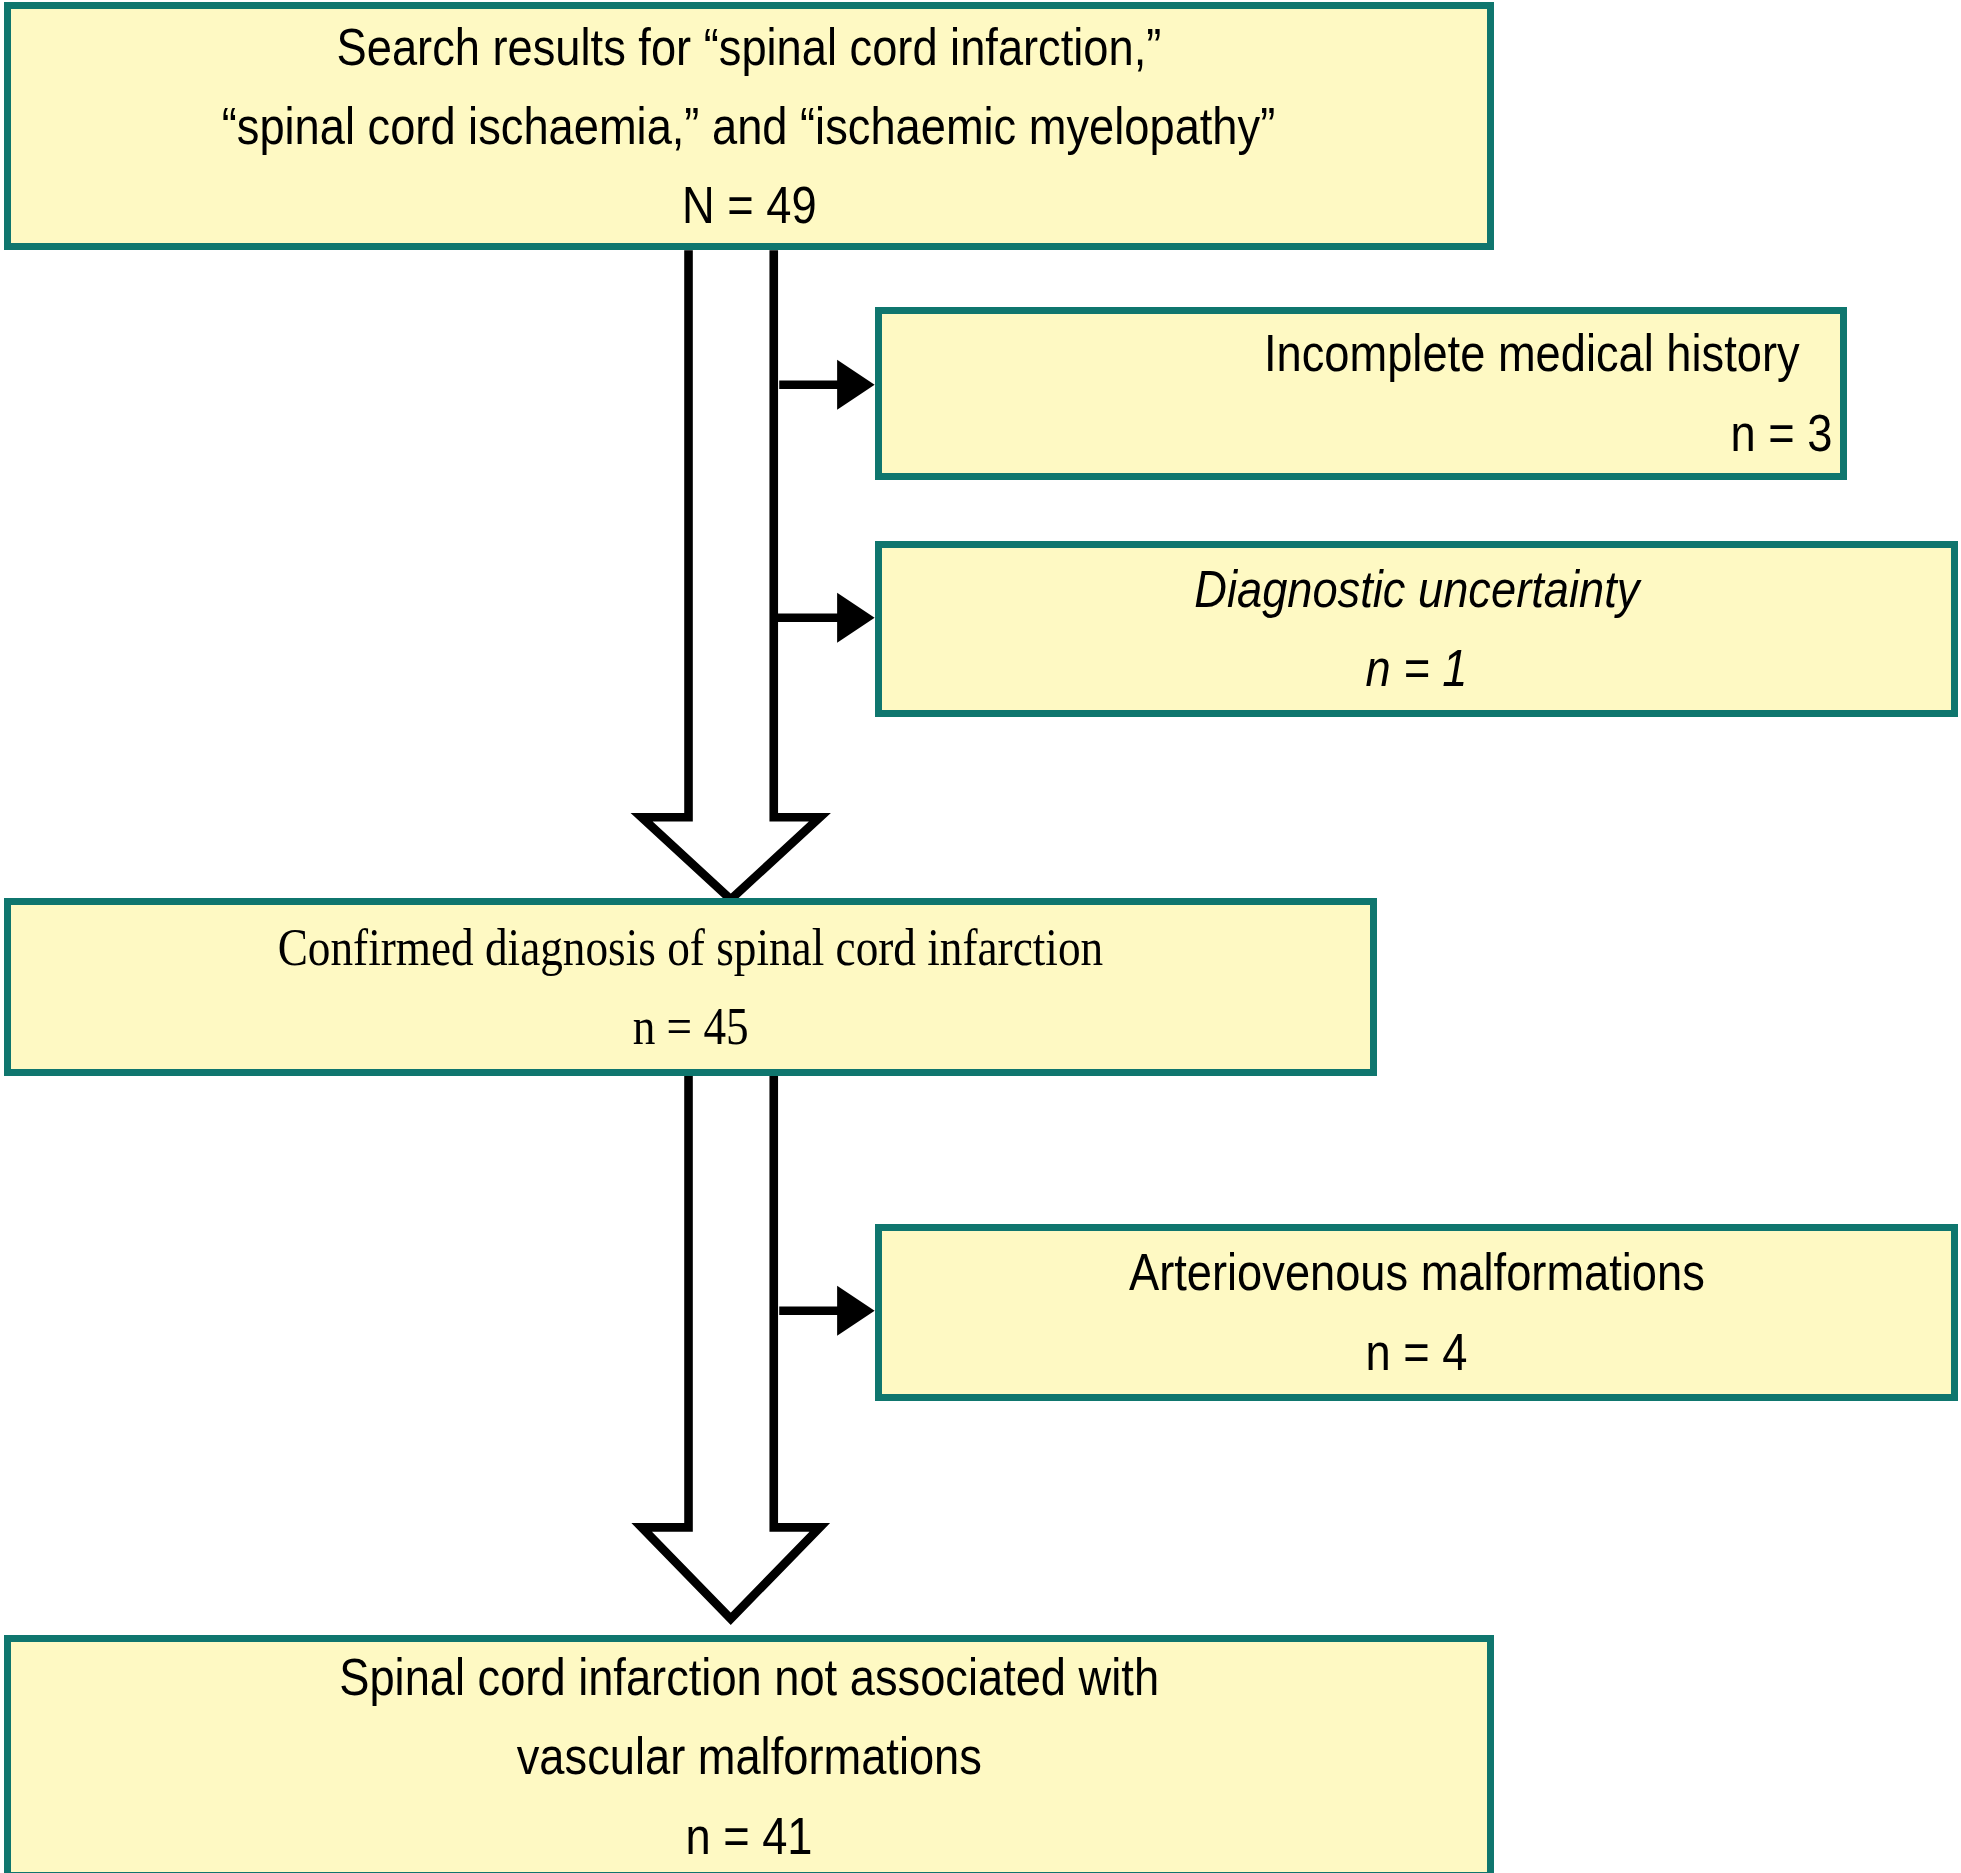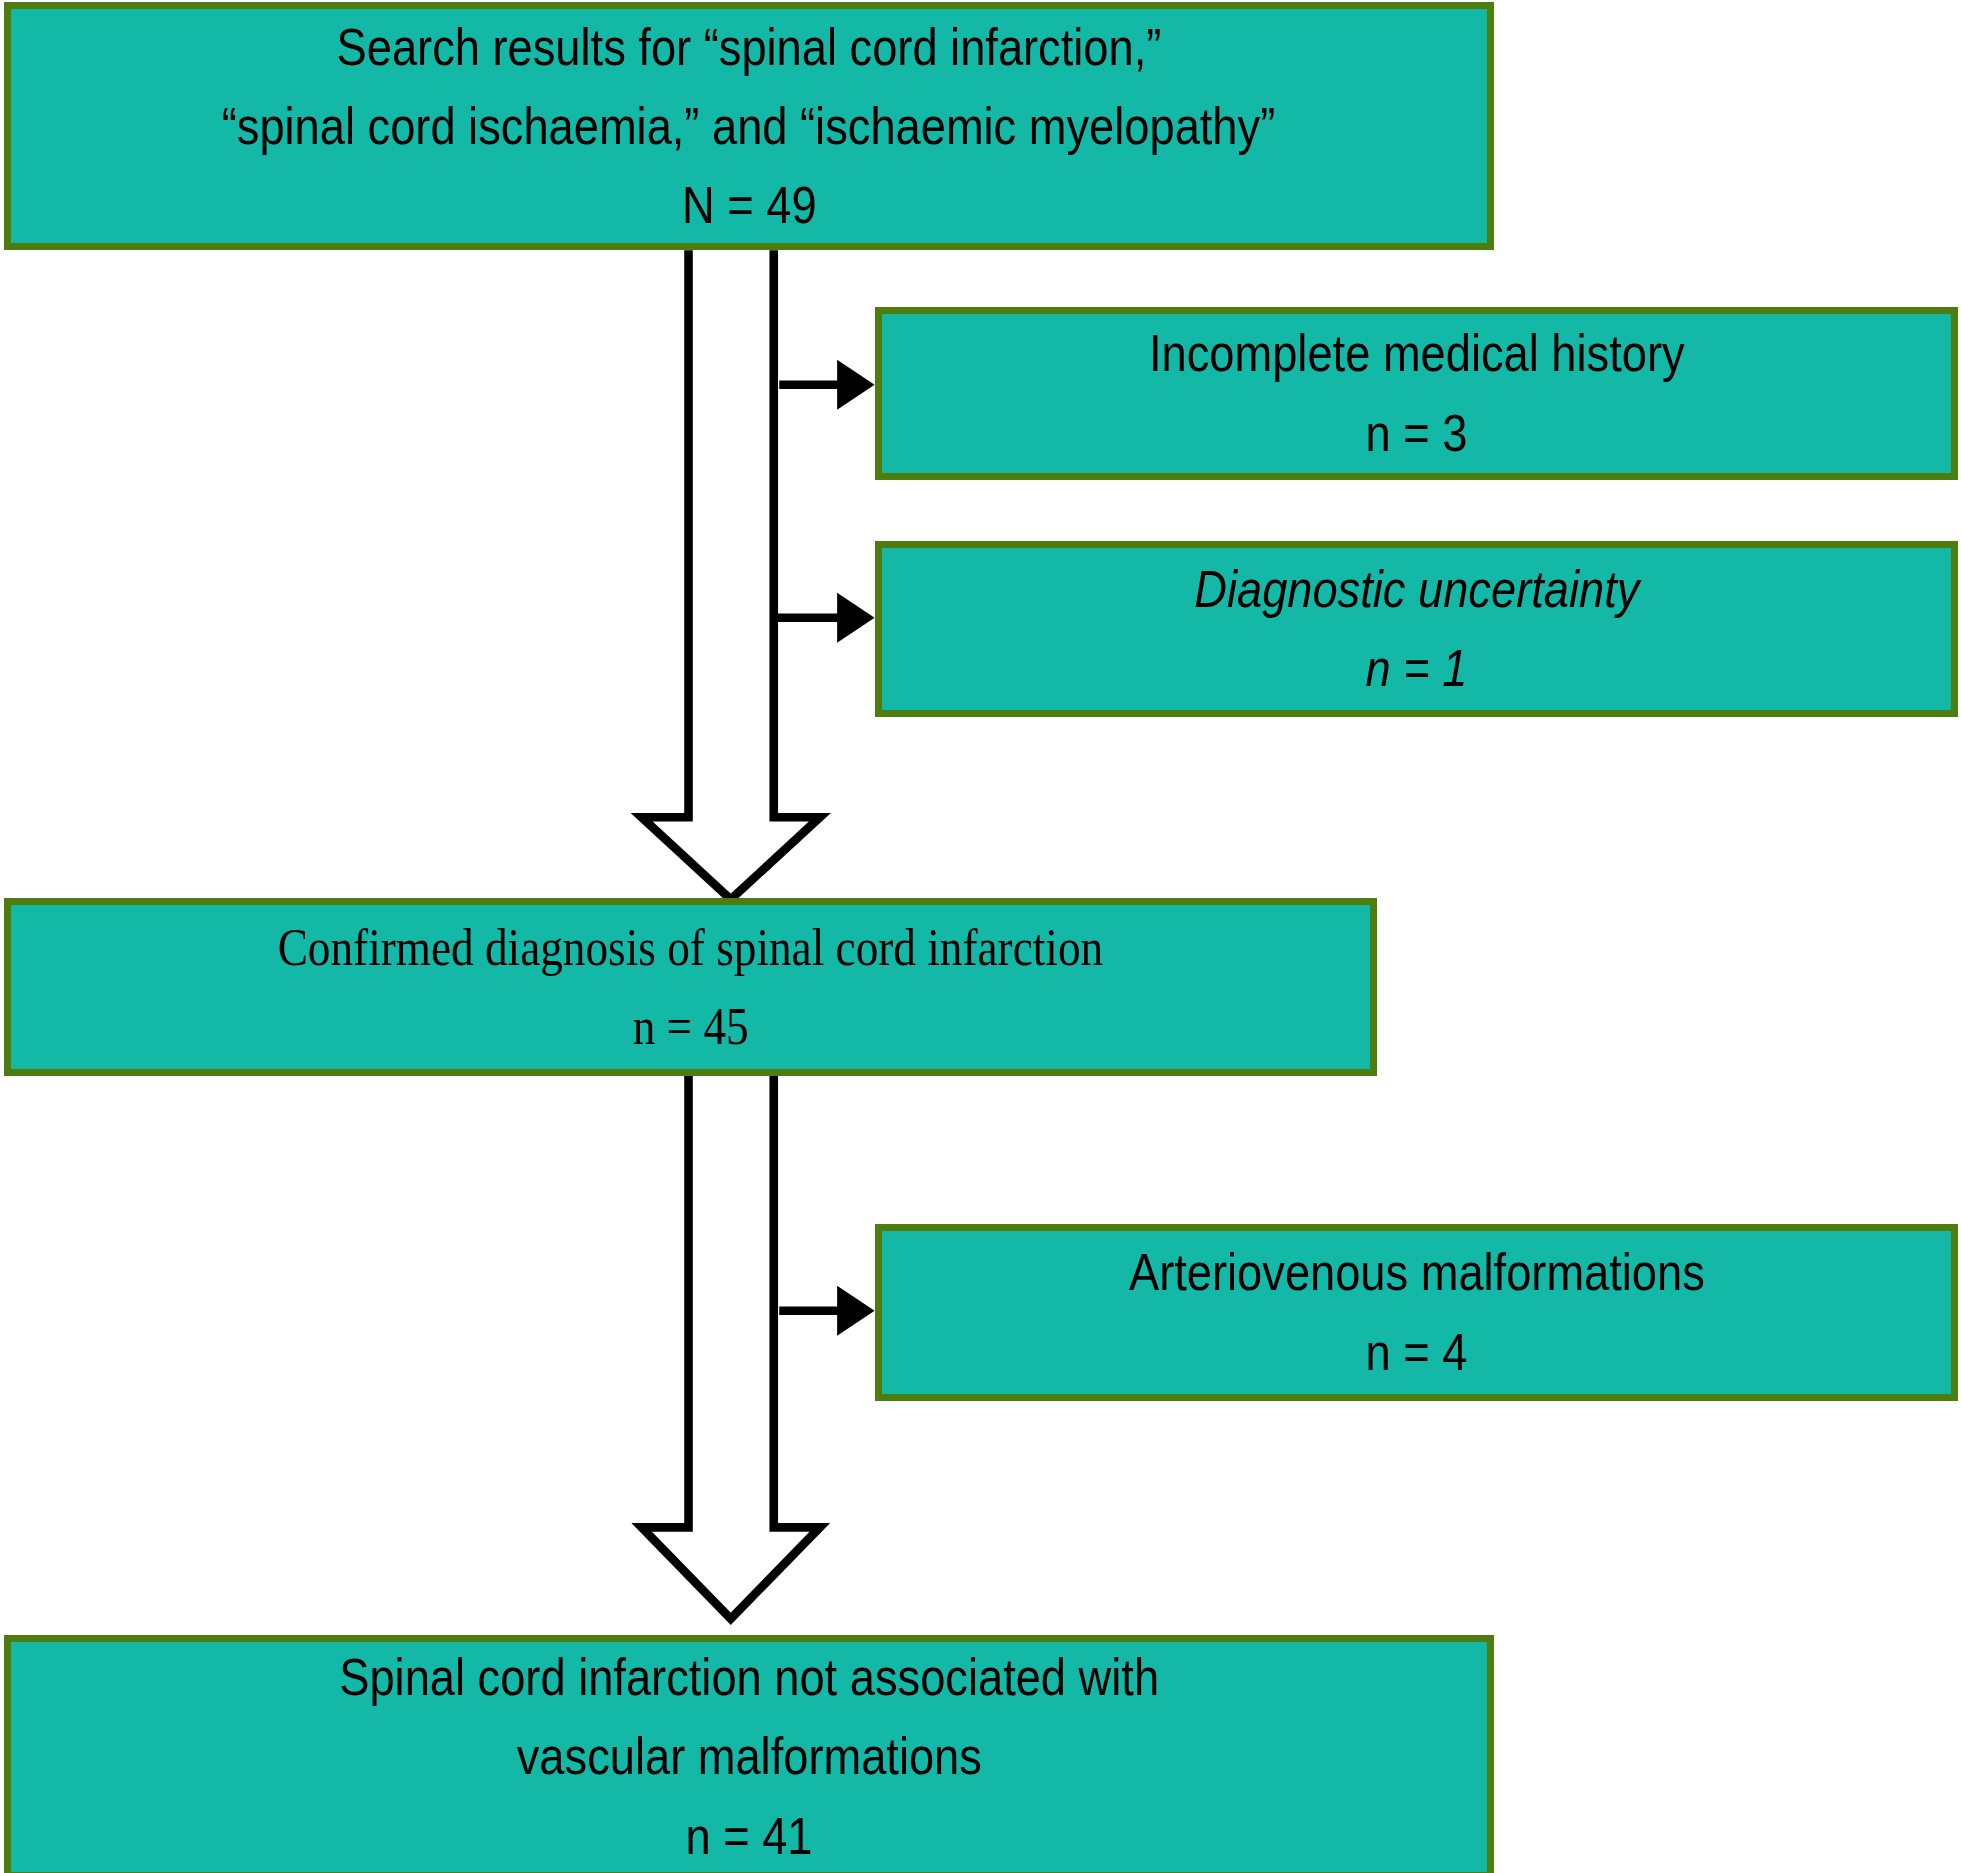--- a/index.html
+++ b/index.html
@@ -14,43 +14,43 @@
   #canvas {
     position: relative;
     width: 1962px;
     height: 1873px;
     background: #ffffff;
     overflow: hidden;
   }
   .box {
     position: absolute;
     box-sizing: border-box;
-    border: 7px solid #4d7c0f;
-    background: #14b8a6;
+    border: 7px solid #0f766e;
+    background: #fef9c3;
     display: flex;
     flex-direction: column;
     align-items: center;
     justify-content: center;
   }
   .box .line {
     font-size: 52px;
     line-height: 1.52;
     color: #000000;
     white-space: nowrap;
     text-align: center;
     font-stretch: condensed;
     transform: scaleX(0.87);
     transform-origin: center center;
   }
   
   #box-search   { left: 3.9px;    top: 2.3px;    width: 1490px; height: 248px; }
   #box-confirmed{ left: 3.9px;    top: 898px; width: 1373px; height: 178px; font-family: Liberation Serif, serif; }
   #box-final    { left: 3.9px;    top: 1621px; width: 1490px; height: 244px; margin-top: 14px; }
   
-  #box-incomplete { left: 875px; top: 307px;  width: 1083px; height: 173px; }
+  #box-incomplete { left: 875px; top: 307px;  width: 972px; height: 173px; align-items: flex-end; }
   #box-uncertain  { left: 875px; top: 541px;  width: 1083px; height: 176px; font-style: italic; }
   #box-avm        { left: 875px; top: 1224px; width: 1083px; height: 177px; }
 
   
   #connectors {
     position: absolute;
     left: 0;
     top: 0;
     width: 1962px;
     height: 1873px;

